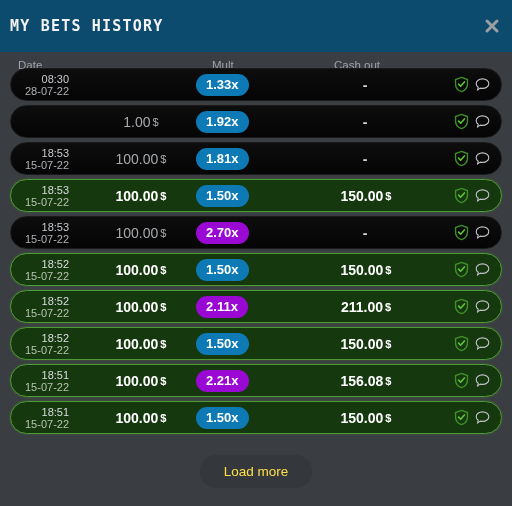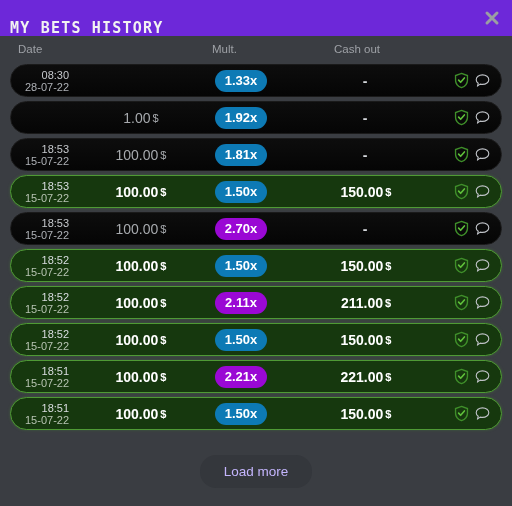--- a/index.html
+++ b/index.html
@@ -7,23 +7,23 @@
     width: 512px; height: 506px;
     background: #3a3d42;
     font-family: "Liberation Sans", sans-serif;
     overflow: hidden;
   }
   #app { position: relative; width: 512px; height: 506px; background: #3a3d42; }
 
   
   .titlebar {
     position: relative;
-    height: 36px;
-    background: #6d28d9;
-    display: flex; align-items: flex-end;
+    height: 52px;
+    background: #0c4a6e;
+    display: flex; align-items: center;
     padding: 0 10px;
   }
   .title {
     font-family: "DejaVu Sans Mono", monospace;
     font-size: 15px;
     letter-spacing: 1.2px;
     color: #f2f2f2;
     font-weight: 700;
     text-transform: uppercase;
     line-height: 1;
@@ -34,21 +34,21 @@
     transform: translateY(-50%);
     width: 22px; height: 22px;
     display: flex; align-items: center; justify-content: center;
     cursor: pointer;
   }
   .close-btn svg { display: block; }
 
   
   .col-head {
     position: relative;
-    height: 28px;
+    height: 16px;
     background: #3a3d42;
   }
   .col-head span {
     position: absolute;
     top: 7px;
     font-size: 11.5px;
     color: #9ea1a6;
     white-space: nowrap;
   }
   .ch-date    { left: 18px; }
@@ -89,21 +89,21 @@
   .row.win  .c-date .time { color: #d9dde0; }
   .row.win  .c-date .day  { color: #b7c3b2; }
 
   
   .c-bet { left: 70px; width: 120px; justify-content: center; font-size: 14px; }
   .row.loss .c-bet { color: #a7aaae; }
   .row.win  .c-bet { color: #ffffff; font-weight: 600; }
   .c-bet .cur { font-size: 11px; margin-left: 2px; }
 
   
-  .c-mult { left: 185px; width: 90px; justify-content: center; }
+  .c-mult { left: 185px; width: 90px; justify-content: flex-start; }
   .badge {
     display: inline-block;
     min-width: 52px;
     text-align: center;
     padding: 4px 10px 5px;
     border-radius: 12px;
     font-size: 13px;
     font-weight: 700;
     color: #ffffff;
     line-height: 1;
@@ -125,21 +125,21 @@
   
   .footer {
     position: absolute;
     left: 0; right: 0; bottom: 0;
     height: 62px;
     display: flex; align-items: flex-start; justify-content: center;
     padding-top: 11px;
   }
   .load-more {
     background: #34373c;
-    color: #c4b5fd;
+    color: #fde047;
     border: none;
     border-radius: 16px;
     padding: 9px 24px;
     font-size: 13.5px;
     font-family: "Liberation Sans", sans-serif;
     cursor: pointer;
   }
 </style>
 </head>
 <body>
@@ -401,21 +401,21 @@
           <span class="day">15-07-22</span>
         </div>
         <div class="cell c-bet">
           <span>100.00</span>
           <span class="cur">$</span>
         </div>
         <div class="cell c-mult">
           <span class="badge purple">2.21x</span>
         </div>
         <div class="cell c-cash">
-          <span class="">221.00</span>
+          <span class="">156.08</span>
           <span class="cur">$</span>
         </div>
         <div class="cell c-icons">
           <span>
             <svg class="ic" viewBox="0 0 20 20">
               <path d="M10 1.6 L17 4.2 V9.6 C17 14 13.8 17 10 18.4 C6.2 17 3 14 3 9.6 V4.2 Z" fill="none" stroke="#3f8f2a" stroke-width="1.6"></path>
               <path d="M6.6 9.6 L9 12.1 L13.4 7" fill="none" stroke="#5fc03a" stroke-width="1.9" stroke-linecap="round" stroke-linejoin="round"></path>
             </svg>
           </span>
           <span>

